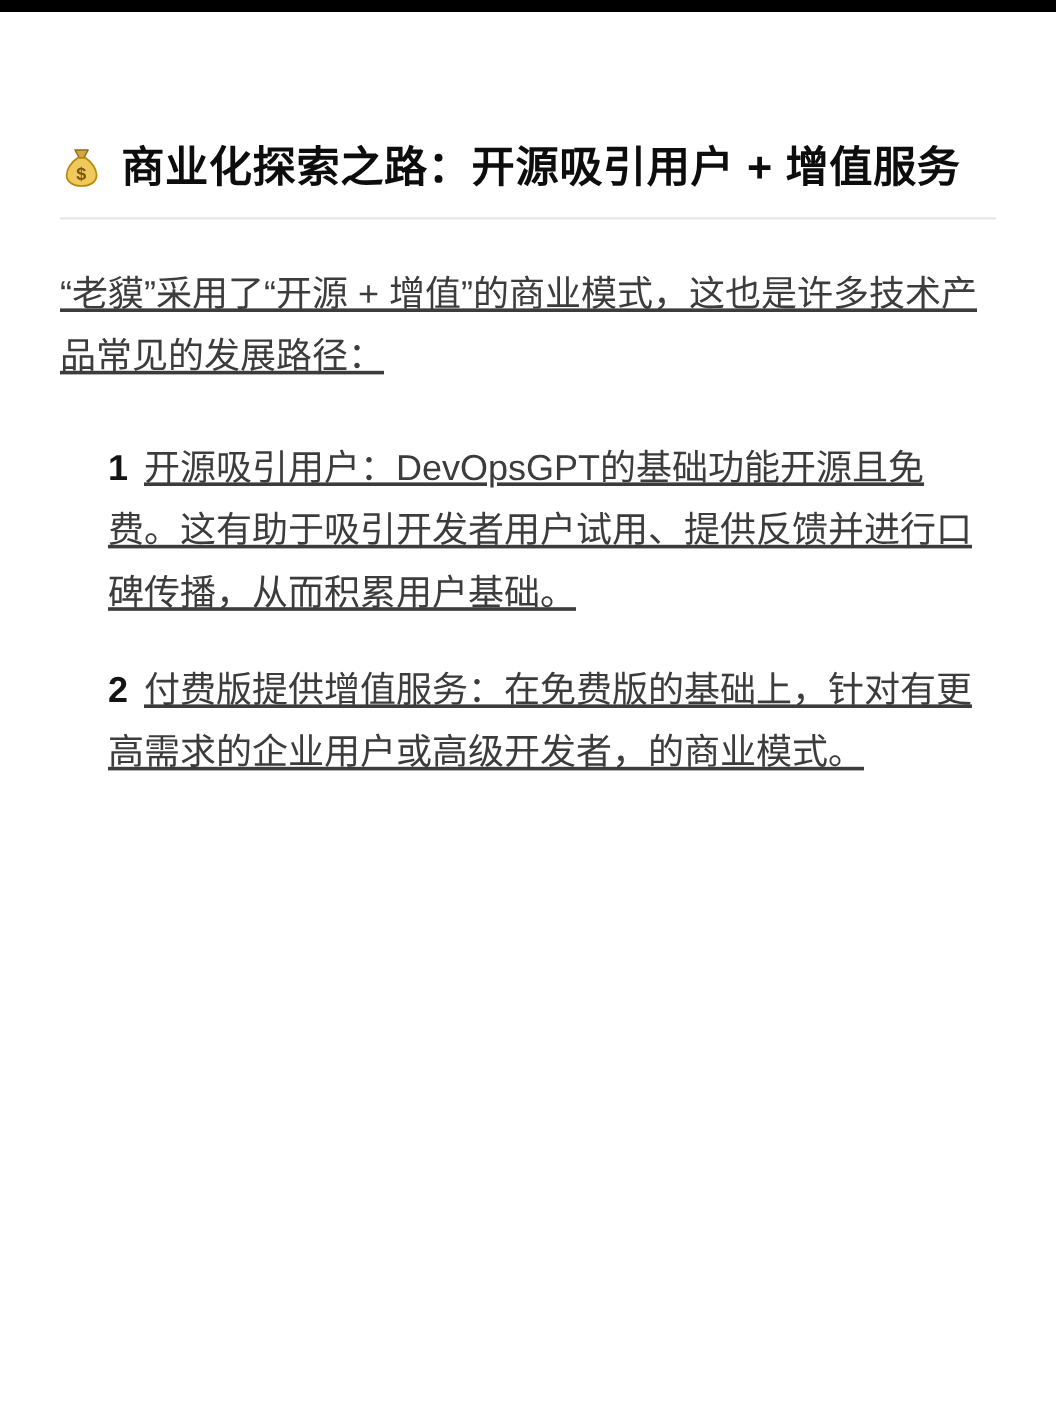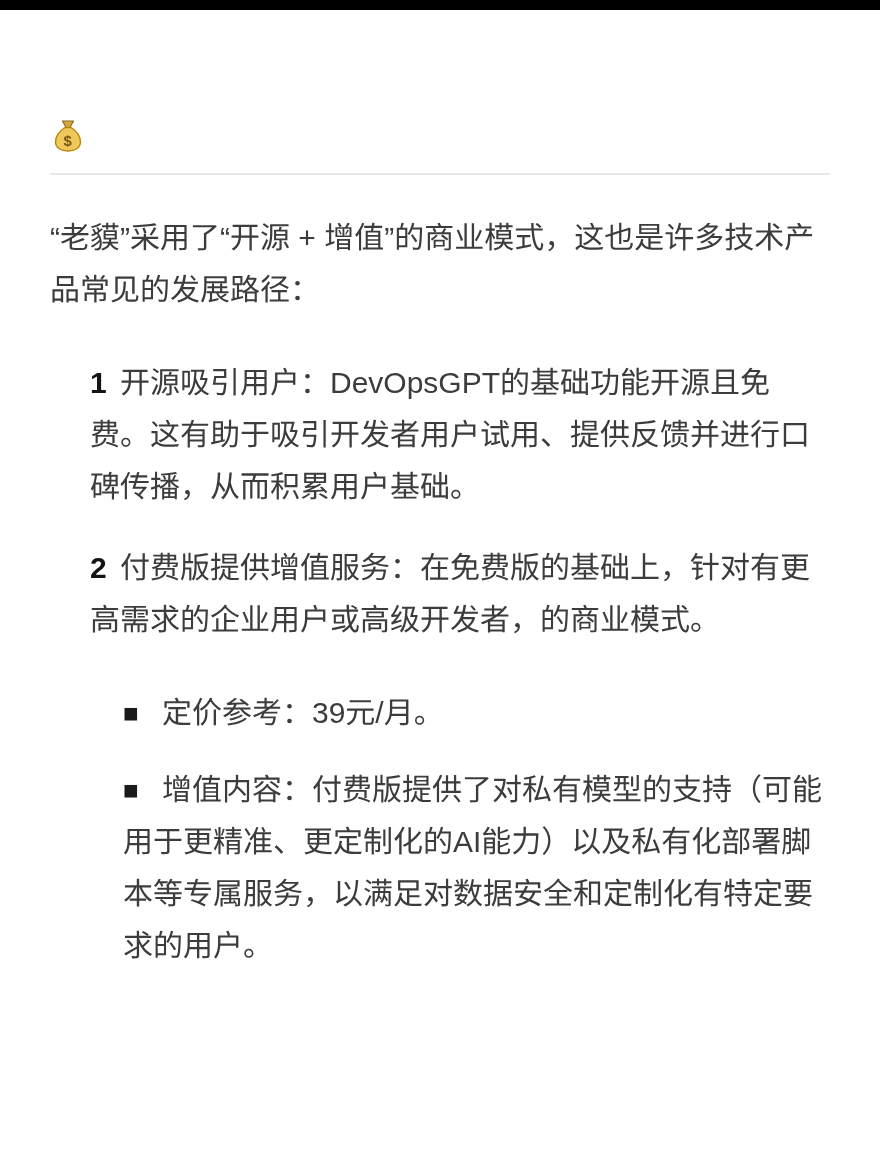--- a/index.html
+++ b/index.html
@@ -40,20 +40,21 @@
   hr.rule {
     border: none;
     height: 2px;
     background: #e8e8e8;
     margin: 19px 0 0 0;
   }
   .body-text {
     font-size: 30px;
     line-height: 52px;
     color: #3c3c3c;
+    text-decoration: underline;
   }
   p.intro {
     margin: 37px 0 0 0;
   }
   .numlist { margin-top: 41px; }
   .numitem {
     padding-left: 40px;
   }
   .numitem + .numitem { margin-top: 29px; }
   .num {
@@ -83,30 +84,27 @@
   <div class="topbar"></div>
 
   <main class="content">
 
     <h1 class="title">
       <svg class="bag-icon" width="36" height="36" viewBox="0 0 36 36" aria-hidden="true">
         <path d="M12.5 3 h11 l-3.6 6.5 h-3.8 Z" fill="#d7a73f" stroke="#8a6a1e" stroke-width="1.2" stroke-linejoin="round"></path>
         <path d="M14.9 9.5 h6.2 c5.8 3.8 9.4 9.6 9.4 14.6 0 5.8-5.6 8.9-12.5 8.9 s-12.5-3.1-12.5-8.9 c0-5 3.6-10.8 9.4-14.6 z" fill="#f0c95c" stroke="#b8860b" stroke-width="1.4" stroke-linejoin="round"></path>
         <text x="18" y="28" text-anchor="middle" font-size="15" font-weight="bold" fill="#7a5510">$</text>
       </svg>
+      <span>商业化探索之路：开源吸引用户 + 增值服务</span>
     </h1>
 
     <hr class="rule">
 
     <p class="intro body-text">“老貘”采用了“开源 + 增值”的商业模式，这也是许多技术产品常见的发展路径：</p>
 
     <section class="numlist body-text">
       <div class="numitem"><span class="num">1</span><span>开源吸引用户：DevOpsGPT的基础功能开源且免费。这有助于吸引开发者用户试用、提供反馈并进行口碑传播，从而积累用户基础。</span></div>
       <div class="numitem"><span class="num">2</span><span>付费版提供增值服务：在免费版的基础上，针对有更高需求的企业用户或高级开发者，的商业模式。</span></div>
     </section>
 
-    <section class="bullist body-text">
-      <div class="bulitem"><span class="sq">■</span><span>定价参考：39元/月。</span></div>
-      <div class="bulitem"><span class="sq">■</span><span>增值内容：付费版提供了对私有模型的支持（可能用于更精准、更定制化的AI能力）以及私有化部署脚本等专属服务，以满足对数据安全和定制化有特定要求的用户。</span></div>
-    </section>
 
   </main>
 </div>
 
 </body></html>

